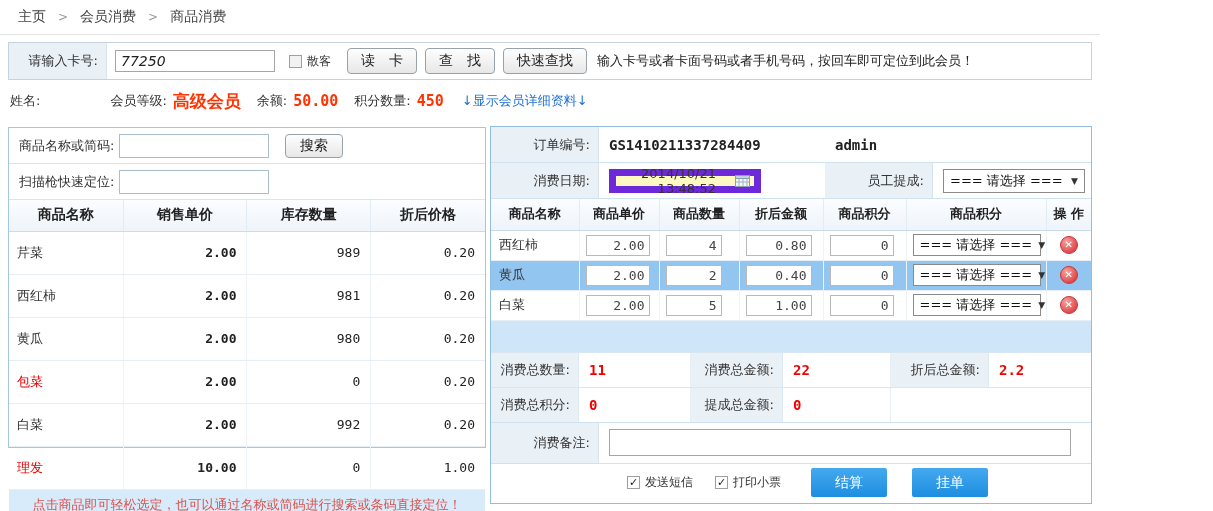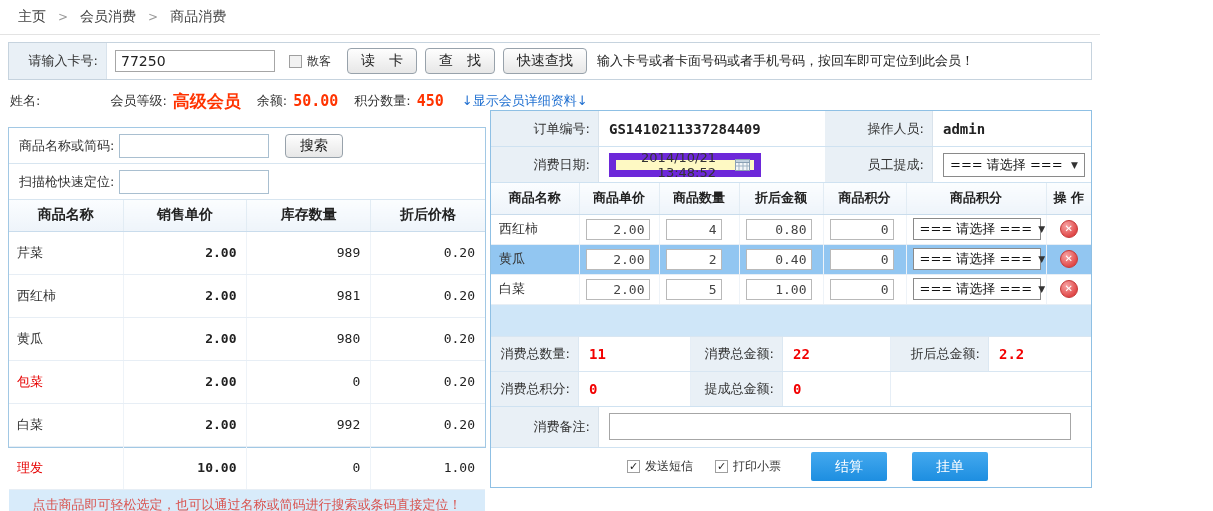--- a/index.html
+++ b/index.html
@@ -14,21 +14,21 @@
   .crumb-bar .sep { color:#999; margin:0 12px; font-size:12px; }
   .crumb { cursor:pointer; }
 
   
   .card-box { position:absolute; left:8px; top:42px; width:1084px; height:38px;
     border:1px solid #c6d3de; display:flex; align-items:center; background:#fff; }
   .cell-label { height:100%; background:#e9f0f6; border-right:1px solid #d9e3ec;
     display:flex; align-items:center; justify-content:flex-end; padding-right:8px; color:#333; }
   .card-box .cell-label { width:98px; }
   .txt-in { border:1px solid #a6a6a6; background:#fff; height:22px; padding:0 5px; font-size:14px;
-    font-family:"DejaVu Sans","Liberation Sans",sans-serif; color:#222; }
+    font-family:"DejaVu Sans","Liberation Sans",sans-serif; color:#222;font-style:italic; }
   .card-in { width:160px; margin-left:8px; }
   .cb { width:13px; height:13px; border:1px solid #9f9f9f; background:#f2f2f2; display:inline-flex;
     align-items:center; justify-content:center; font-size:11px; line-height:11px; color:#222; cursor:pointer; }
   .cb .tick { display:none; }
   .cb.checked { background:#fff; }
   .cb.checked .tick { display:block; font-weight:bold; }
   .guest-cb { margin-left:14px; }
   .cb-label { margin-left:5px; font-size:12px; }
   .gray-btn { margin-left:8px; padding:3px 13px; font-size:14px; color:#222; cursor:pointer;
     border:1px solid #98a2ab; border-radius:4px; background:linear-gradient(#fefefe,#e7e7e7);
@@ -62,21 +62,21 @@
     font-size:13px; padding:12px 10px; overflow:hidden; white-space:nowrap; }
   td:last-child { border-right:none; }
   .ltable .c-name { text-align:left; padding-left:8px; }
   .num { text-align:right; font-family:"DejaVu Sans Mono","Liberation Mono",monospace; color:#222; }
   .bold { font-weight:bold; }
   tr.oos .c-name { color:#e60000; }
   .lnote { height:31px; background:#d8ebfa; color:#d9534f; display:flex; align-items:center;
     justify-content:center; font-size:13px; }
 
   
-  .right-panel { position:absolute; left:490px; top:110px; width:602px; height:378px;
+  .right-panel { position:absolute; left:490px; top:126px; width:602px; height:378px;
     border:1px solid #8fc0e4; background:#fff; }
   .info-row { height:36px; display:flex; border-bottom:1px solid #cfe2f1; }
   .info-row .cell-label { width:108px; }
   .info-row .ival { display:flex; align-items:center; padding-left:10px; }
   .info-row .v1 { width:226px;text-align:right; }
   .info-row .v2 { flex:1; }
   .mono-b { font-family:"DejaVu Sans Mono","Liberation Mono",monospace; font-weight:bold; font-size:14px; color:#222; }
   .date-box { width:152px; height:24px; border:7px solid #6d28d9; display:flex; align-items:center;
     justify-content:space-between; padding:0 4px; background:#fef9c3; cursor:pointer;gap:19px; }
   .sel { height:24px; border:1px solid #8a8a8a; background:#fff; display:inline-flex; align-items:center;
@@ -212,21 +212,20 @@
         </tr>
       </tbody>
     </table>
     <div class="lnote">点击商品即可轻松选定，也可以通过名称或简码进行搜索或条码直接定位！</div>
   </div>
 
   <div class="right-panel">
     <div class="info-row">
       <div class="cell-label">订单编号:</div>
       <div class="ival v1 mono-b">GS1410211337284409</div>
-      <div class="cell-label">操作人员:</div>
       <div class="ival v2 mono-b">admin</div>
     </div>
     <div class="info-row">
       <div class="cell-label">消费日期:</div>
       <div class="ival v1">
         <div class="date-box">
           <span>2014/10/21 13:48:52</span>
           <svg class="cal-icon" viewBox="0 0 15 13">
             <rect x="0.5" y="1.5" width="14" height="11" fill="#f4f6f8" stroke="#8aa0b4"></rect>
             <rect x="0.5" y="1.5" width="14" height="3" fill="#c3d2de" stroke="#8aa0b4"></rect>

